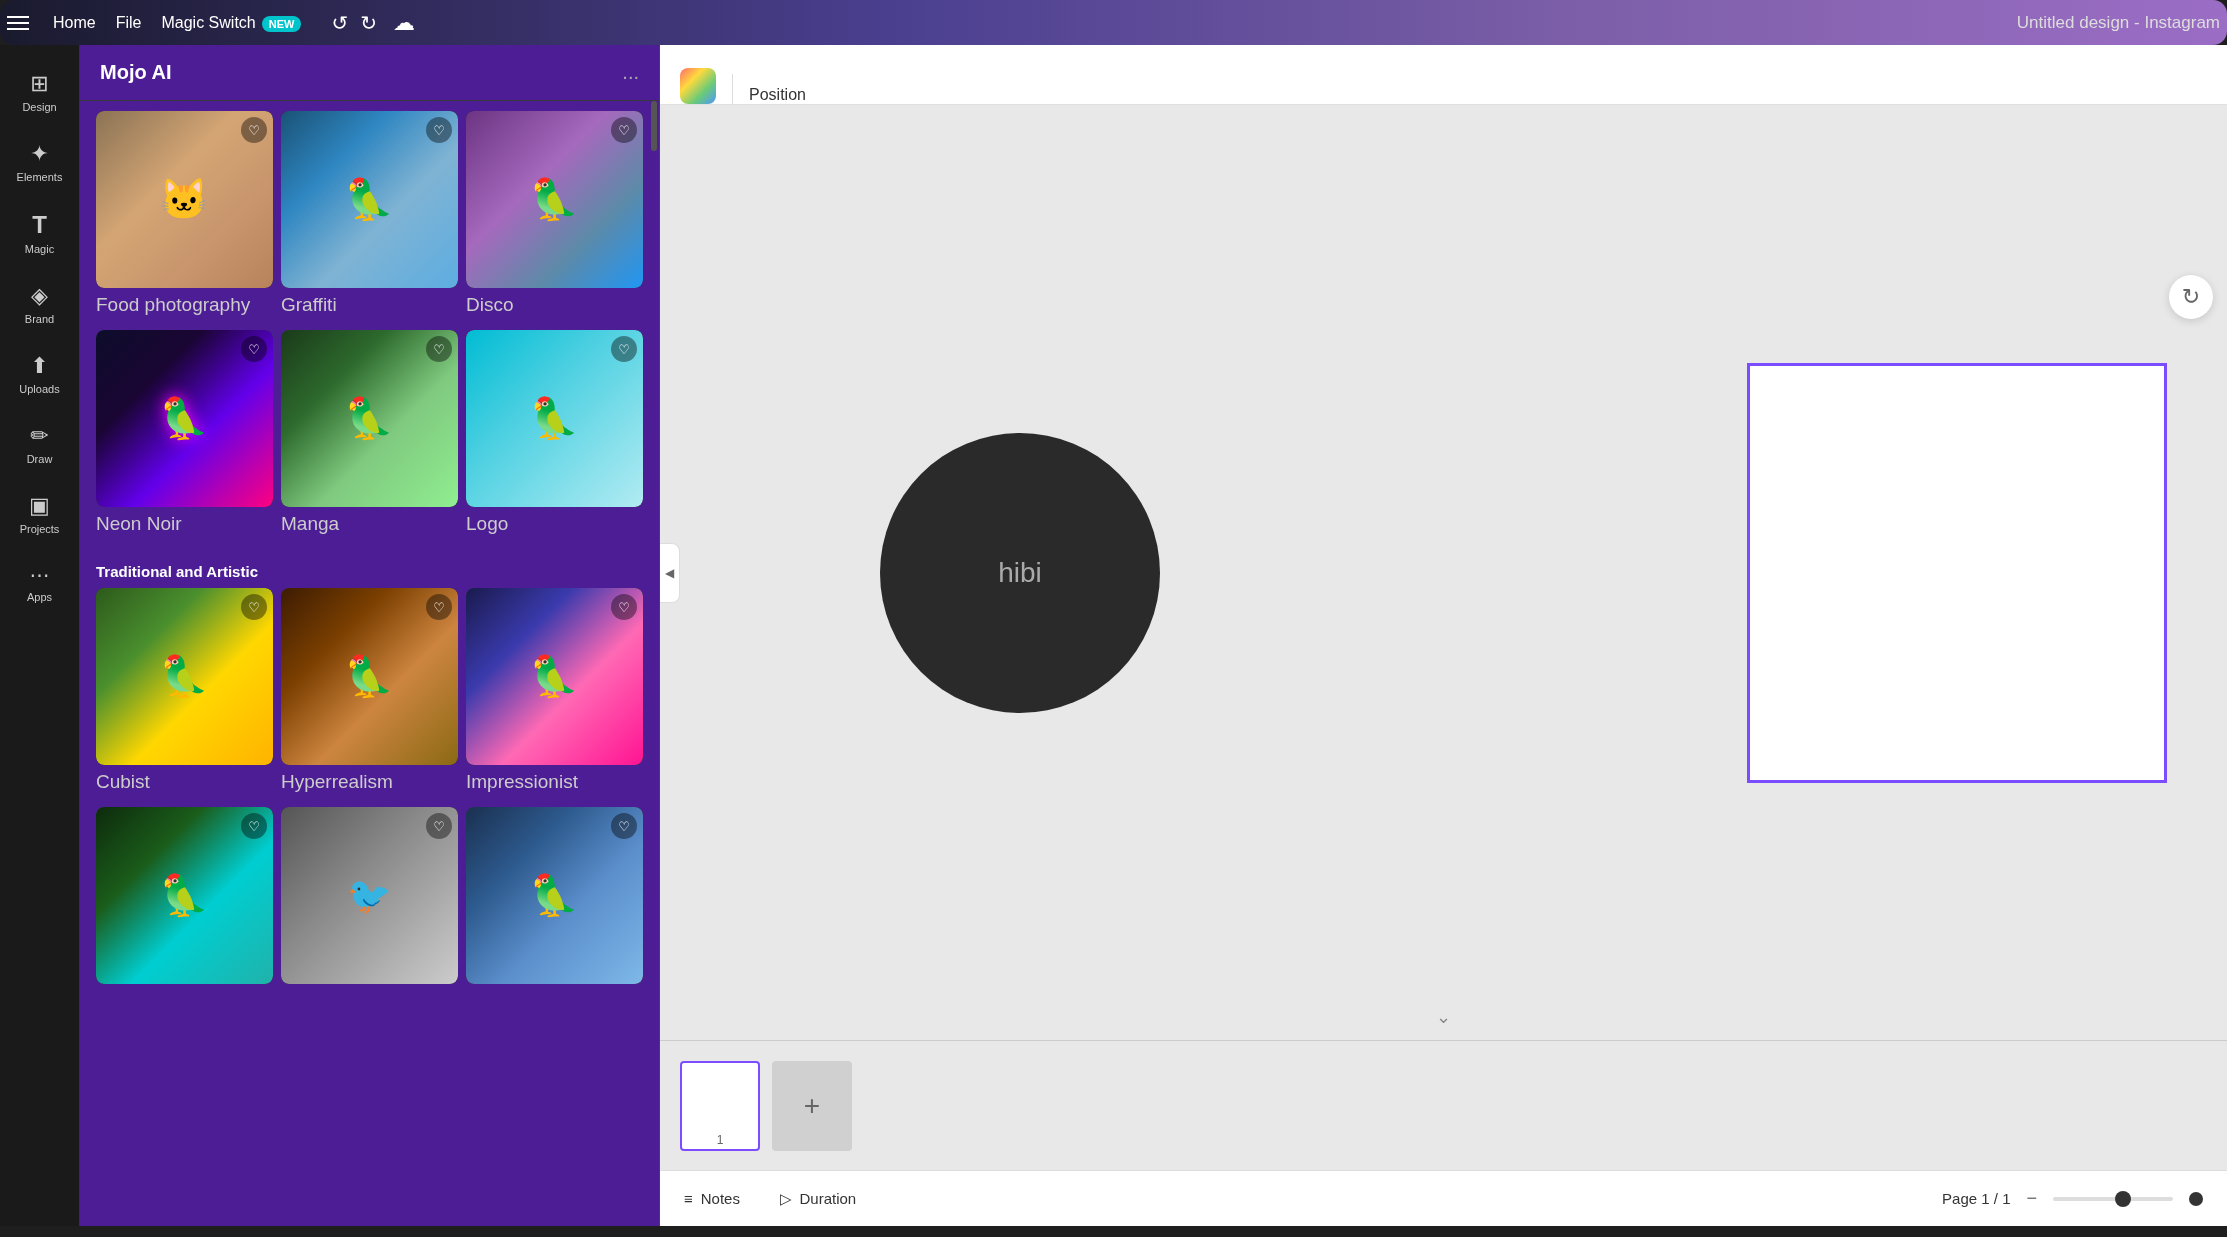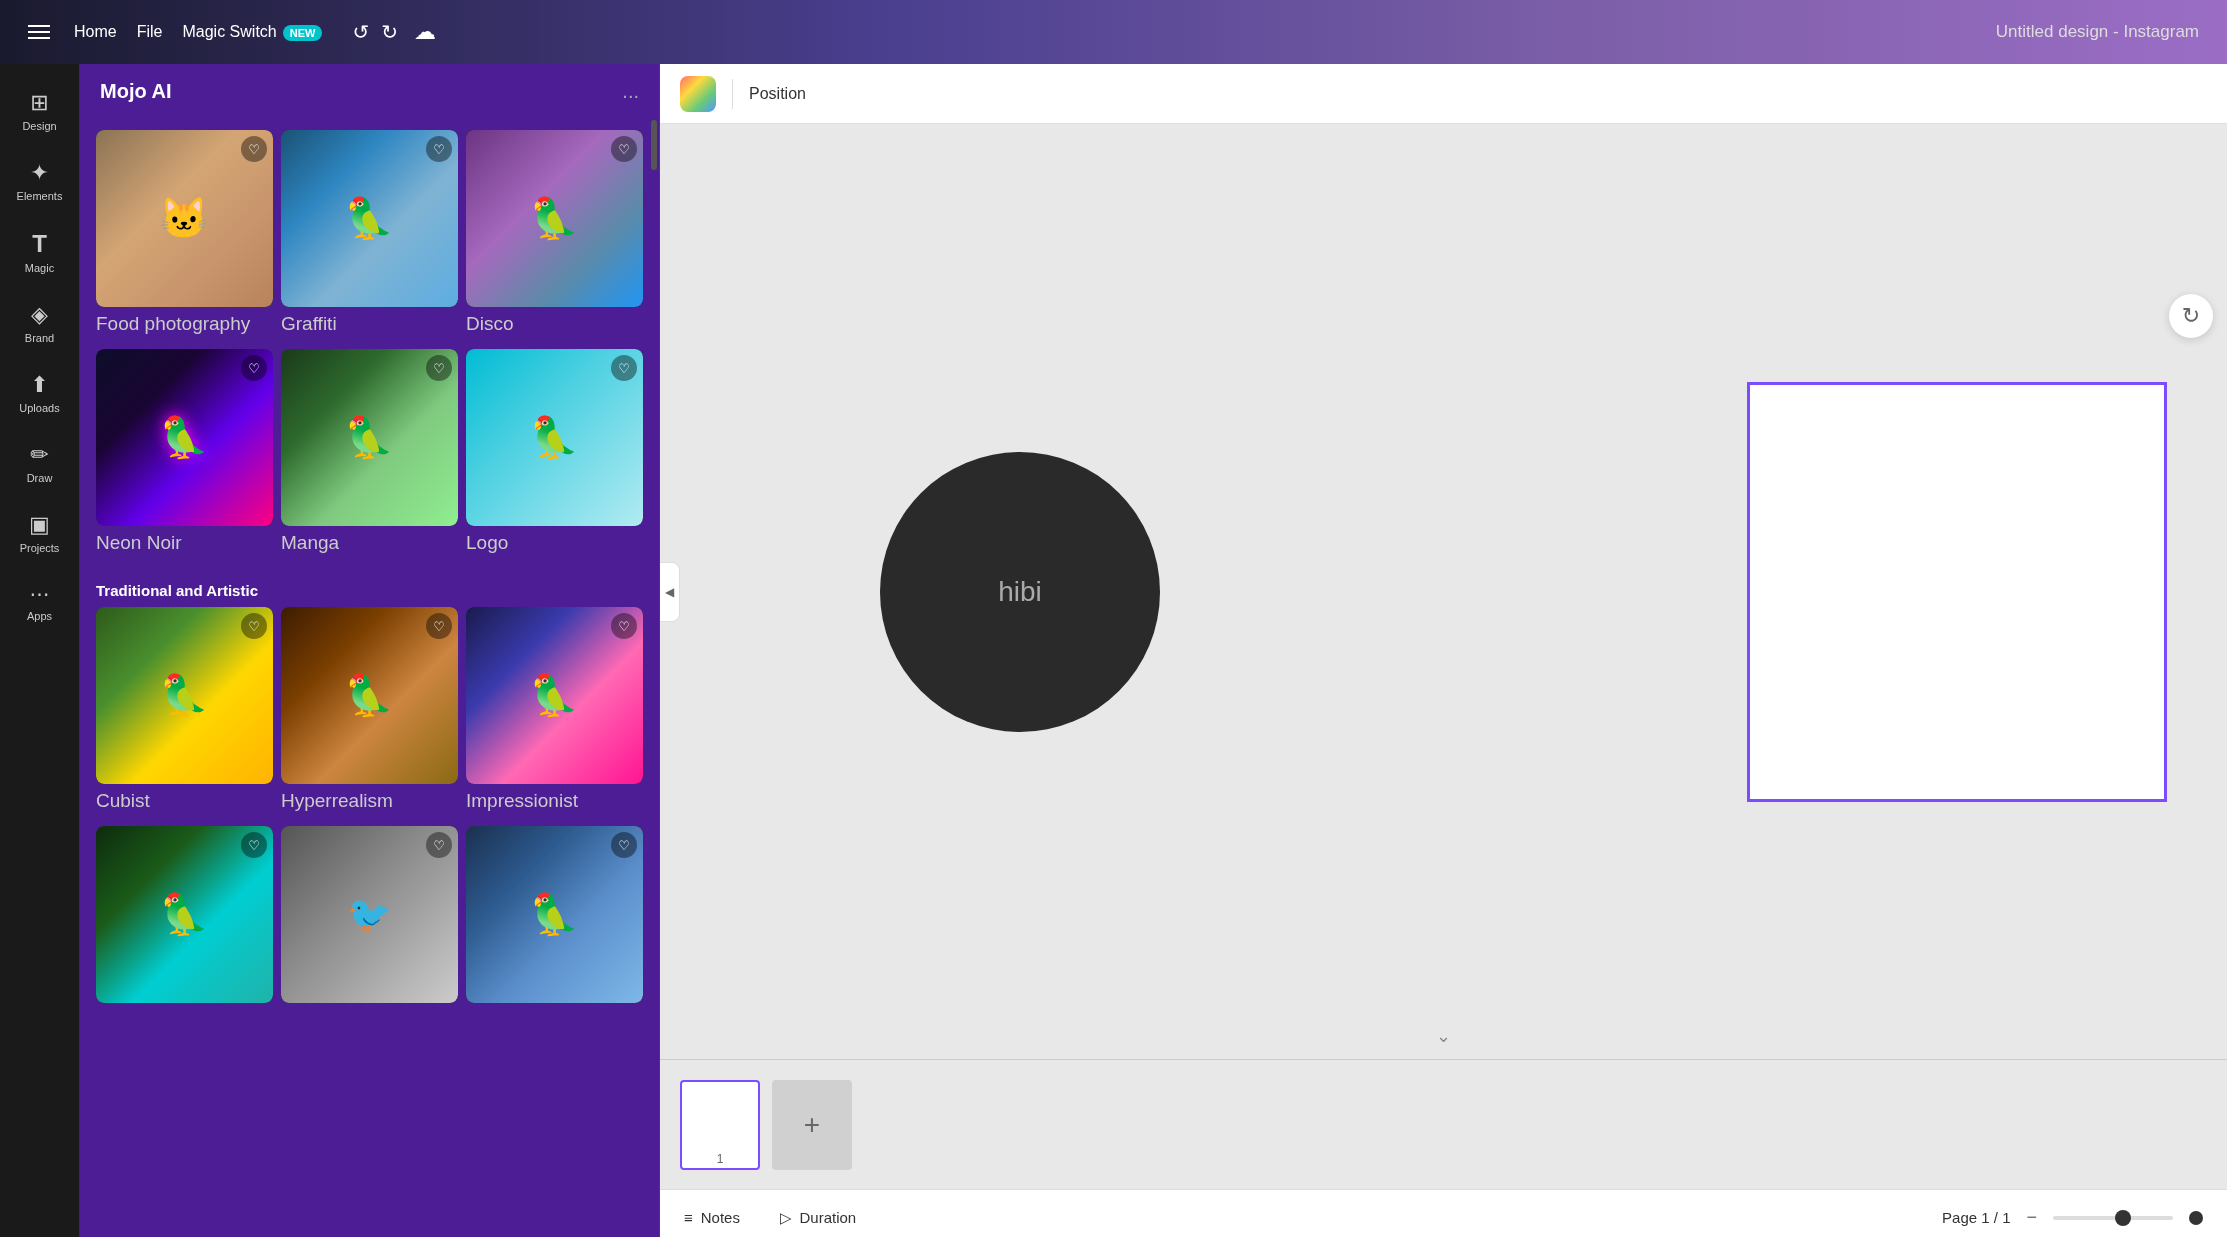--- a/index.html
+++ b/index.html
@@ -1,27 +1,28 @@
 <!DOCTYPE html>
 <html><head>
   <meta charset="utf-8">
   <style>
     * { box-sizing: border-box; margin: 0; padding: 0; }
     body { font-family: -apple-system, BlinkMacSystemFont, 'Segoe UI', sans-serif; background: #1e1e1e; overflow: hidden; width: 2227px; height: 1237px; }
 
     
     .topbar {
-      height: 64px;
+      height: 45px;
       background: linear-gradient(90deg, #1a1a2e 0%, #4a3f8f 40%, #7b5ea7 70%, #9b6dc5 100%);
       display: flex;
       align-items: center;
-      padding: 0 28px;
+      padding: 0 7px;
       gap: 30px;
       position: relative;
       z-index: 10;
+      border-radius: 14px;
     }
     .topbar-left { display: flex; align-items: center; gap: 24px; }
     .topbar-center { display: flex; align-items: center; gap: 16px; }
     .topbar-right { margin-left: auto; color: #ddd; font-size: 17px; }
     .menu-icon { display: flex; flex-direction: column; gap: 4px; cursor: pointer; }
     .menu-icon span { width: 22px; height: 2px; background: white; display: block; }
     .topbar-nav { display: flex; gap: 20px; }
     .topbar-nav a { color: white; text-decoration: none; font-size: 16px; font-weight: 500; }
     .magic-switch-badge {
       display: flex; align-items: flex-end; gap: 6px;
@@ -178,21 +179,21 @@
       flex: 1;
       display: flex;
       flex-direction: column;
       background: #f0f0f0;
       position: relative;
     }
     .canvas-toolbar {
       height: 60px;
       background: white;
       display: flex;
-      align-items: center;
+      align-items: flex-end;
       padding: 0 20px;
       gap: 16px;
       border-bottom: 1px solid #e0e0e0;
     }
     .color-swatch {
       width: 36px;
       height: 36px;
       border-radius: 8px;
       background: linear-gradient(135deg, #ff6b6b, #ffd93d, #6bcb77, #4d96ff);
       cursor: pointer;

